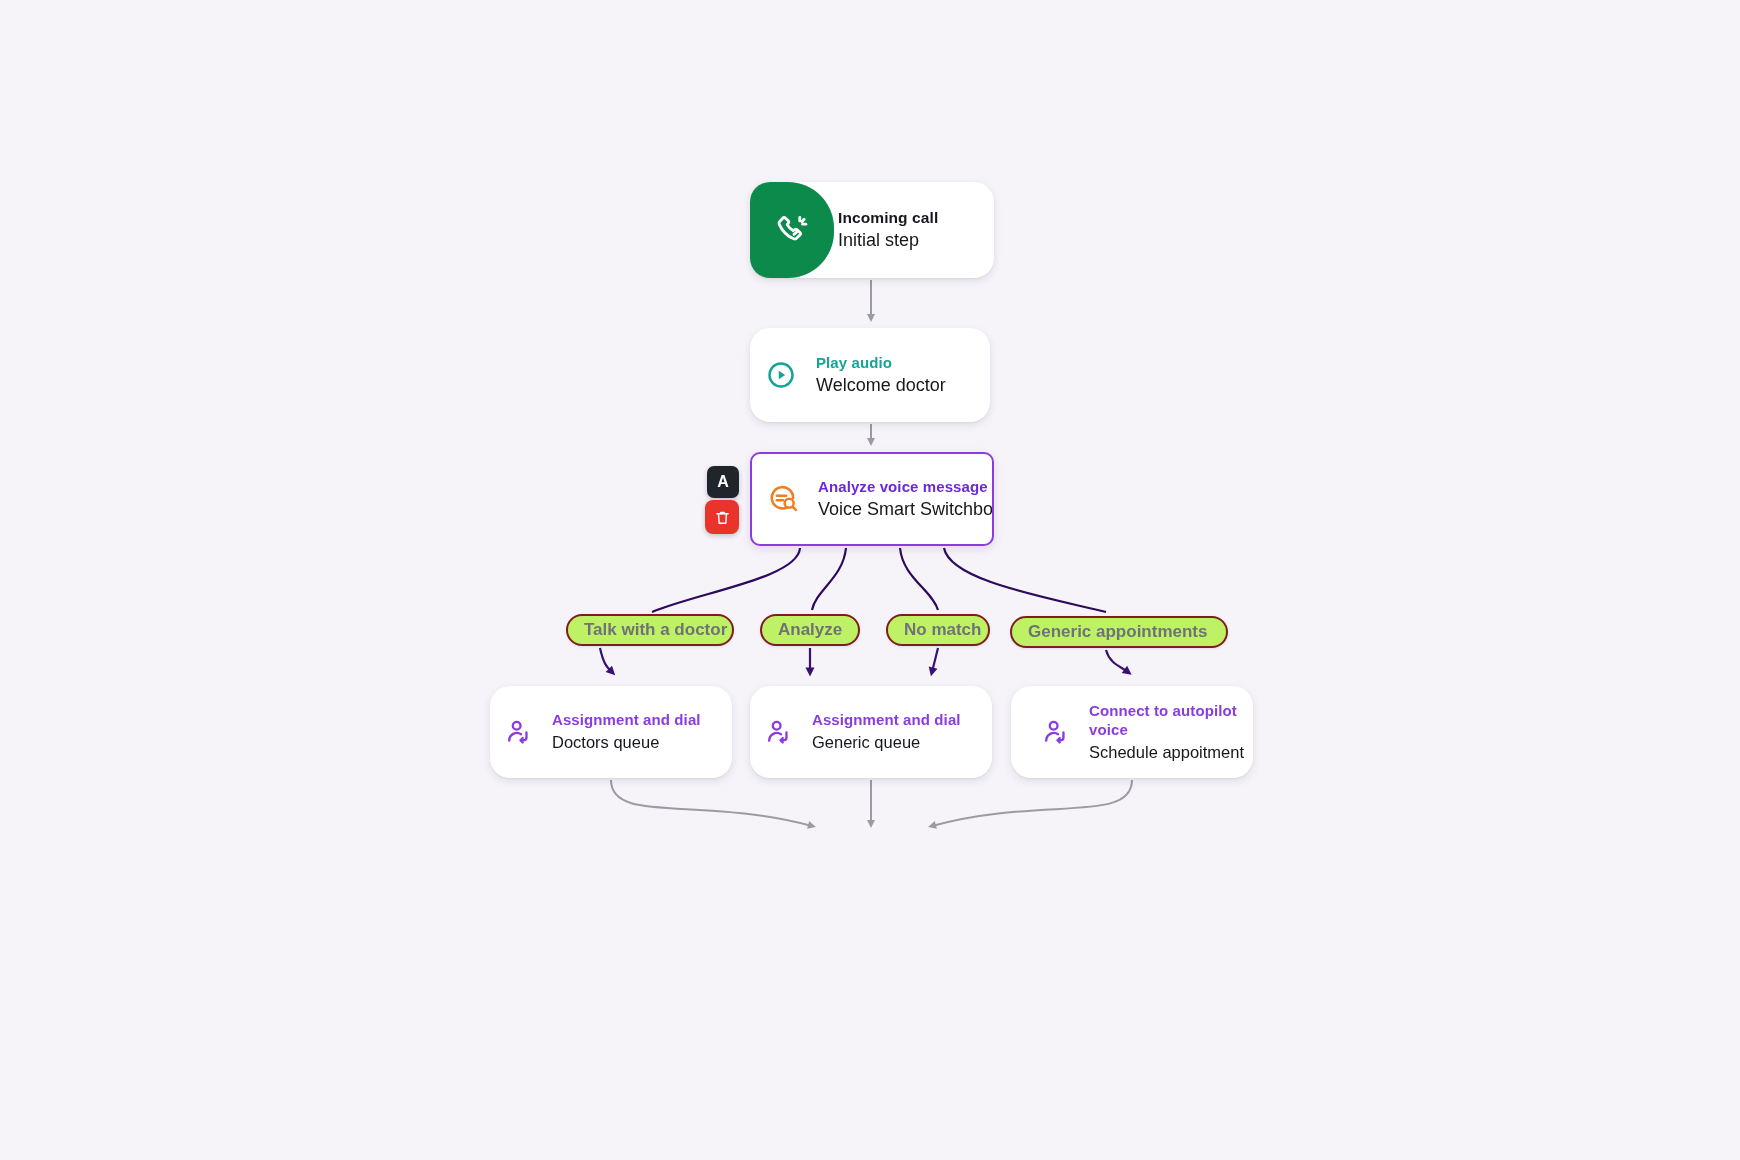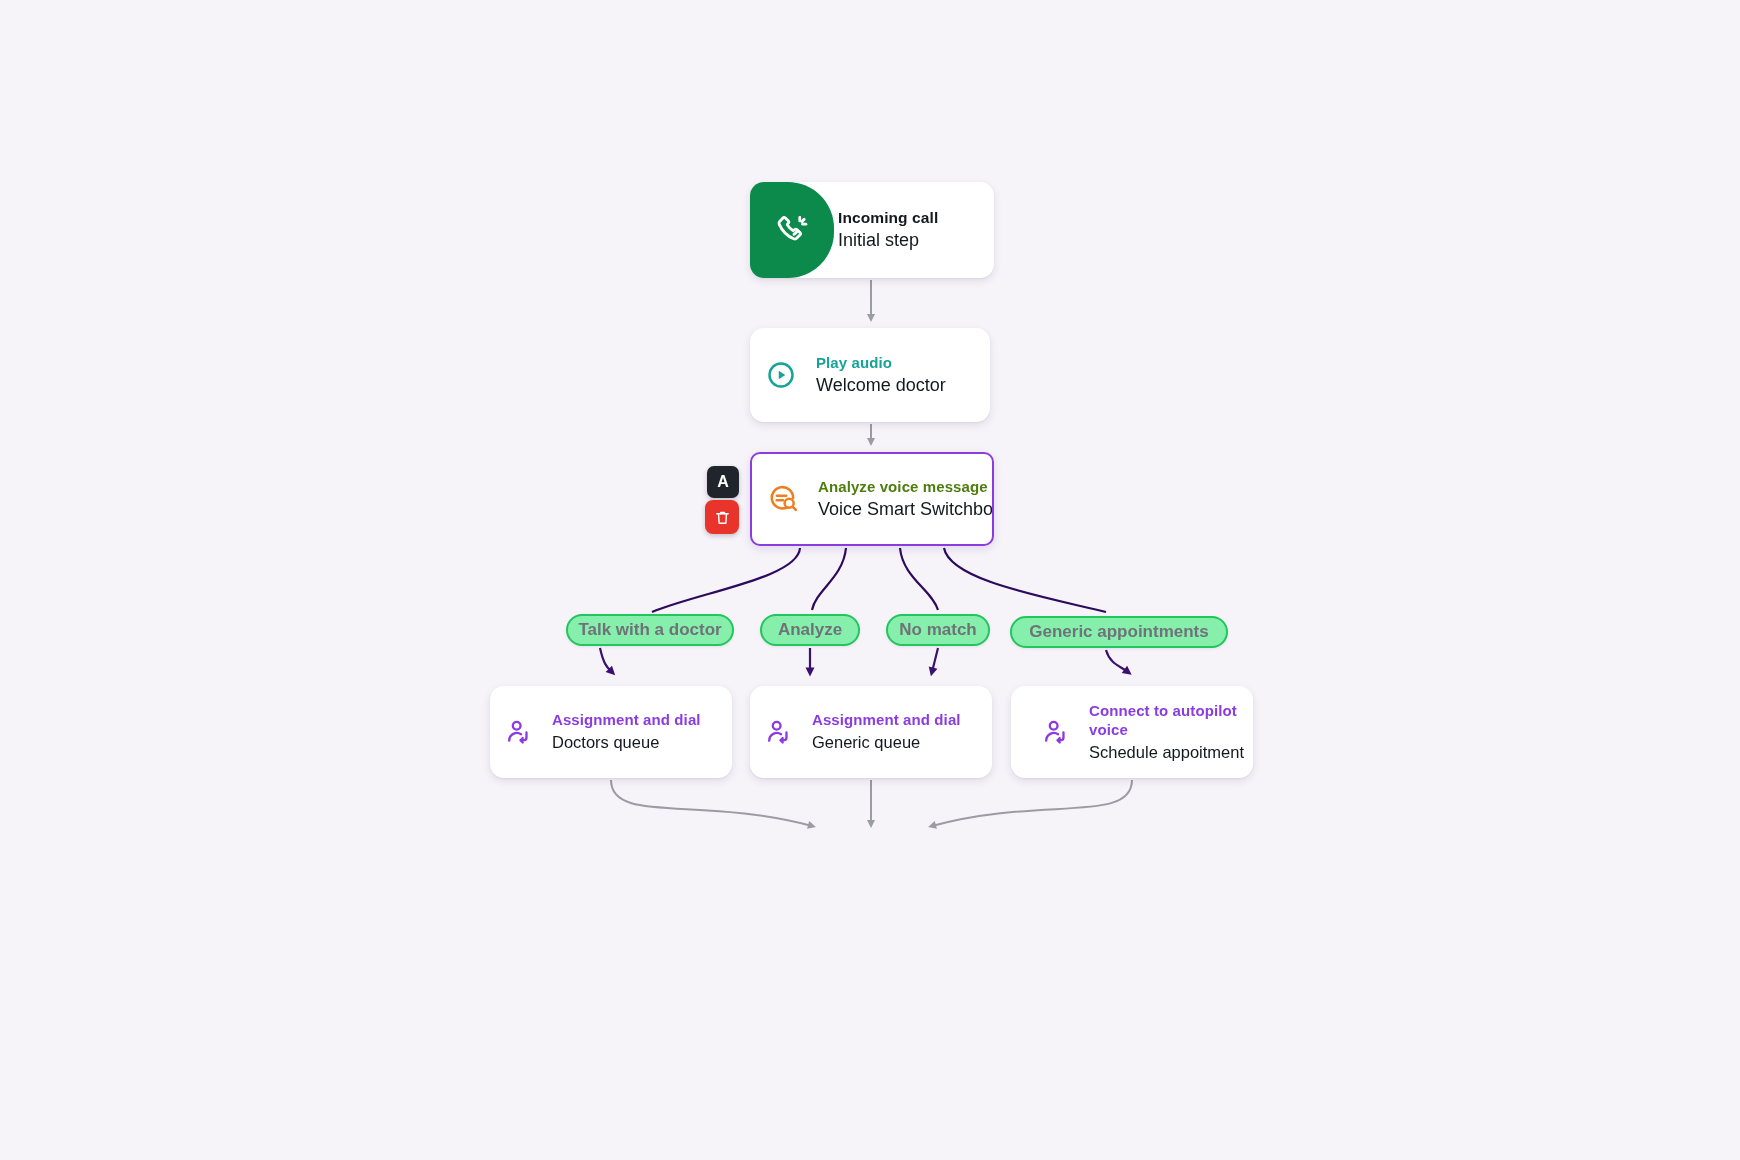--- a/index.html
+++ b/index.html
@@ -26,21 +26,21 @@
     top: 0;
     width: 1740px;
     height: 1160px;
     pointer-events: none;
   }
 
   
   .node {
     position: absolute;
     background: #ffffff;
-    border-radius: 14px;
+    border-radius: 20px;
     box-shadow: 0 3px 9px rgba(32, 20, 60, 0.10), 0 1px 2px rgba(32, 20, 60, 0.06);
     display: flex;
     align-items: stretch;
     overflow: hidden;
     box-sizing: border-box;
   }
   .node.terminal {
     padding: 0;
   }
   .node .icon-pad {
@@ -75,21 +75,21 @@
     font-weight: 700;
     letter-spacing: .1px;
     margin-bottom: 2px;
   }
   .kind.plain {
     font-weight: 700;
     color: #15181d;
     font-size: 15.5px;
   }
   .kind.teal   { color: #17a398; }
-  .kind.orange { color: #4d7c0f; }
+  .kind.orange { color: #6d28d9; }
   .kind.purple { color: #8b3ce0; }
 
   .title {
     font-size: 18px;
     line-height: 23px;
     color: #15181d;
     font-weight: 400;
     white-space: nowrap;
   }
   .title.small {
@@ -110,29 +110,28 @@
   #node-playaudio .icon-pad,
   #node-analyze .icon-pad { width: 62px; flex: 0 0 62px; }
   #node-doctors .icon-pad,
   #node-generic .icon-pad,
   #node-schedule .icon-pad { width: 58px; flex: 0 0 58px; }
 
   
   .pill {
     position: absolute;
     height: 32px;
-    border: 2px solid #22c55e;
+    border: 2px solid #7f1d1d;
     border-radius: 18px;
-    background: #86efac;
+    background: #bef264;
     color: #6f7278;
     font-size: 17px;
     font-weight: 700;
     display: flex;
     align-items: center;
-    justify-content: center;
     padding: 0 16px;
     box-sizing: border-box;
     white-space: nowrap;
     box-shadow: 0 1px 3px rgba(60, 30, 110, 0.10);
   }
   #pill-doctor   { left: 566px;  top: 614px; width: 168px; }
   #pill-timeout  { left: 760px;  top: 614px; width: 100px; }
   #pill-nomatch  { left: 886px;  top: 614px; width: 104px; }
   #pill-schedule { left: 1010px; top: 616px; width: 218px; }
 

